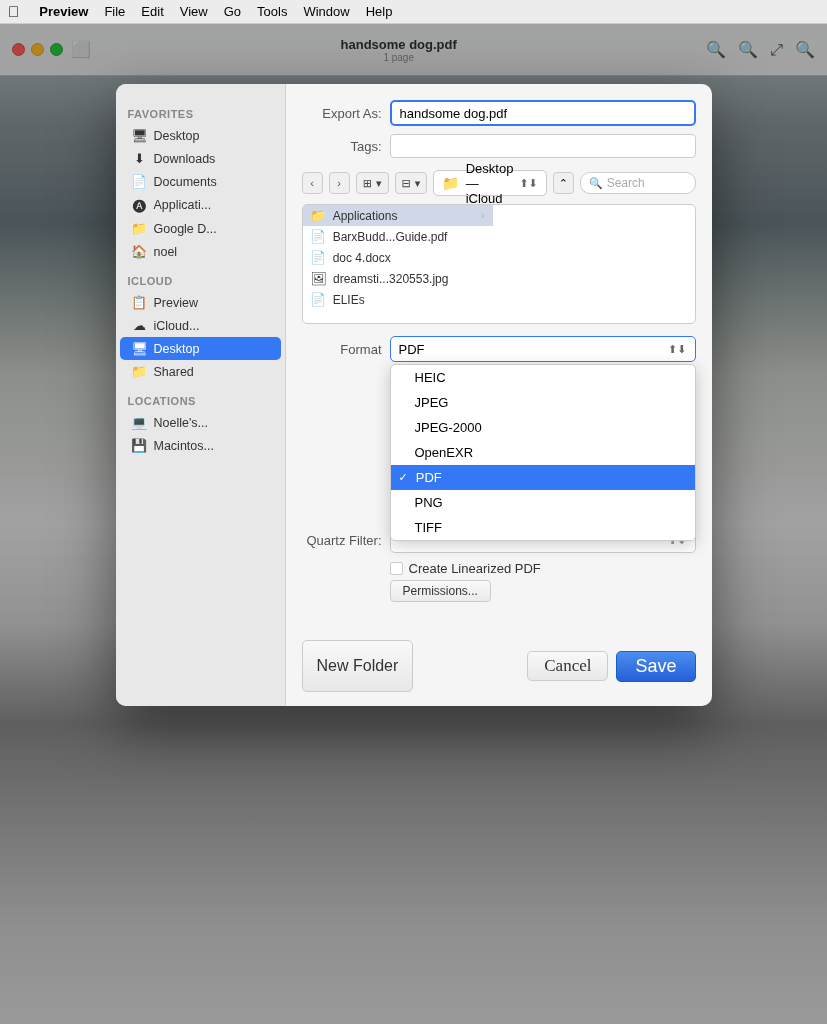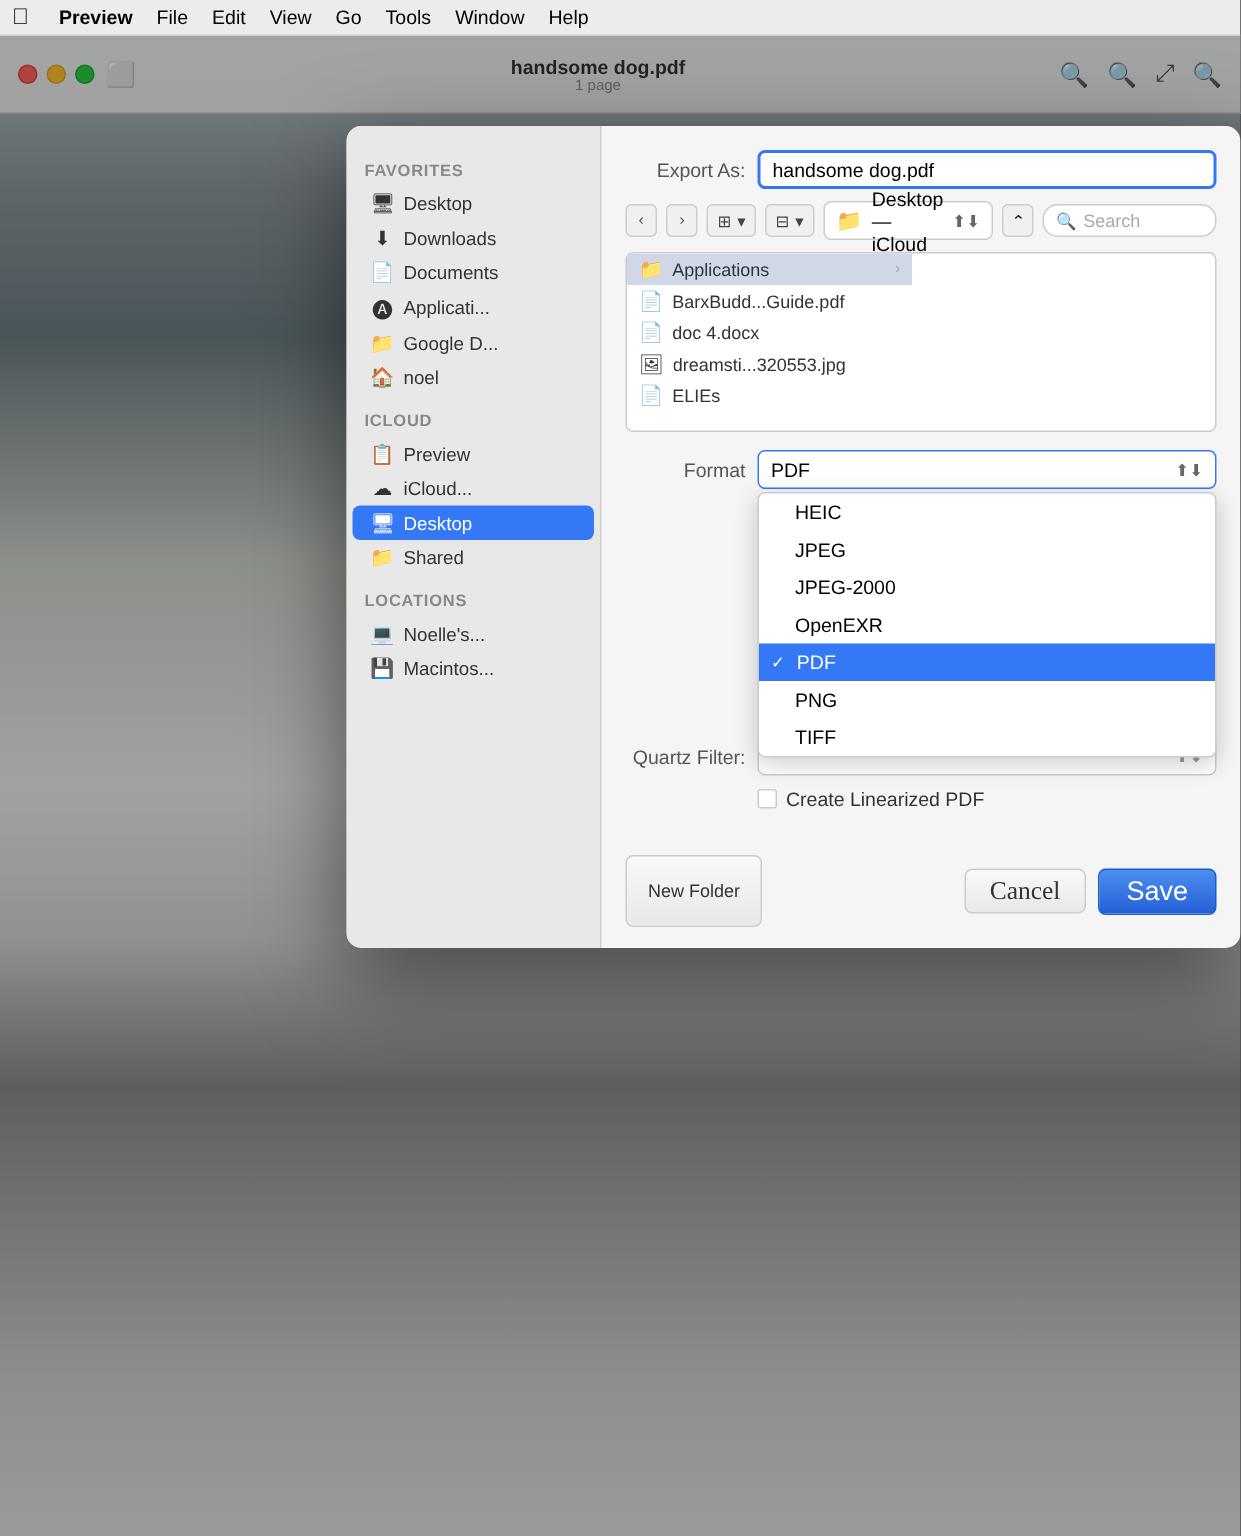--- a/index.html
+++ b/index.html
@@ -109,21 +109,21 @@
     
     .dialog-overlay {
       position: absolute;
       top: 24px;
       left: 0;
       right: 0;
       bottom: 0;
       background: rgba(0,0,0,0.3);
       z-index: 50;
       display: flex;
-      justify-content: flex-end;
+      justify-content: center;
       align-items: flex-start;
       padding-top: 60px;
     }
 
     
     .save-dialog {
       width: 596px;
       background: #f5f5f5;
       border-radius: 10px;
       box-shadow: 0 20px 60px rgba(0,0,0,0.5);
@@ -451,21 +451,21 @@
       align-items: center;
       padding: 10px 16px 14px 16px;
       margin-left: 170px;
       gap: 8px;
     }
     .new-folder-btn {
       padding: 16px 14px;
       border: 1px solid #ccc;
       border-radius: 5px;
       background: linear-gradient(to bottom, #f9f9f9, #e8e8e8);
-      font-size: 12px;
+      font-size: 16px;
       cursor: pointer;
       color: #333;
     }
     .spacer { flex: 1; }
     .cancel-btn {
       padding: 4px 16px;
       border: 1px solid #ccc;
       border-radius: 5px;
       background: linear-gradient(to bottom, #f9f9f9, #e8e8e8);
       font-size: 17px;
@@ -584,20 +584,24 @@
       </div>
     </div>
 
     <div class="dialog-main">
 
       <div class="export-row">
         <span class="export-label">Export As:</span>
         <input class="export-input" type="text" value="handsome dog.pdf" style="">
       </div>
 
+      <div class="tags-row">
+        <span class="export-label" style="width:80px;color:#555;font-size:13px;">Tags:</span>
+        <input class="tags-input" type="text" style="">
+      </div>
 
       <div class="location-row">
         <div class="nav-btn">‹</div>
         <div class="nav-btn">›</div>
         <div class="view-selector">
           <span>⊞</span>
           <span>▾</span>
         </div>
         <div class="view-selector">
           <span>⊟</span>
@@ -682,20 +686,23 @@
           <span style="color:#999;"> </span>
           <span style="margin-left:auto;color:#999;font-size:11px;">⬆⬇</span>
         </div>
       </div>
 
       <div class="checkbox-row">
         <div class="checkbox"></div>
         <span class="checkbox-label">Create Linearized PDF</span>
       </div>
 
+      <div class="permissions-row">
+        <button class="permissions-btn">Permissions...</button>
+      </div>
 
     </div>
 
     <div class="dialog-footer">
       <button class="new-folder-btn">New Folder</button>
       <div class="spacer"></div>
       <button class="cancel-btn">Cancel</button>
       <button class="save-btn">Save</button>
     </div>
 

